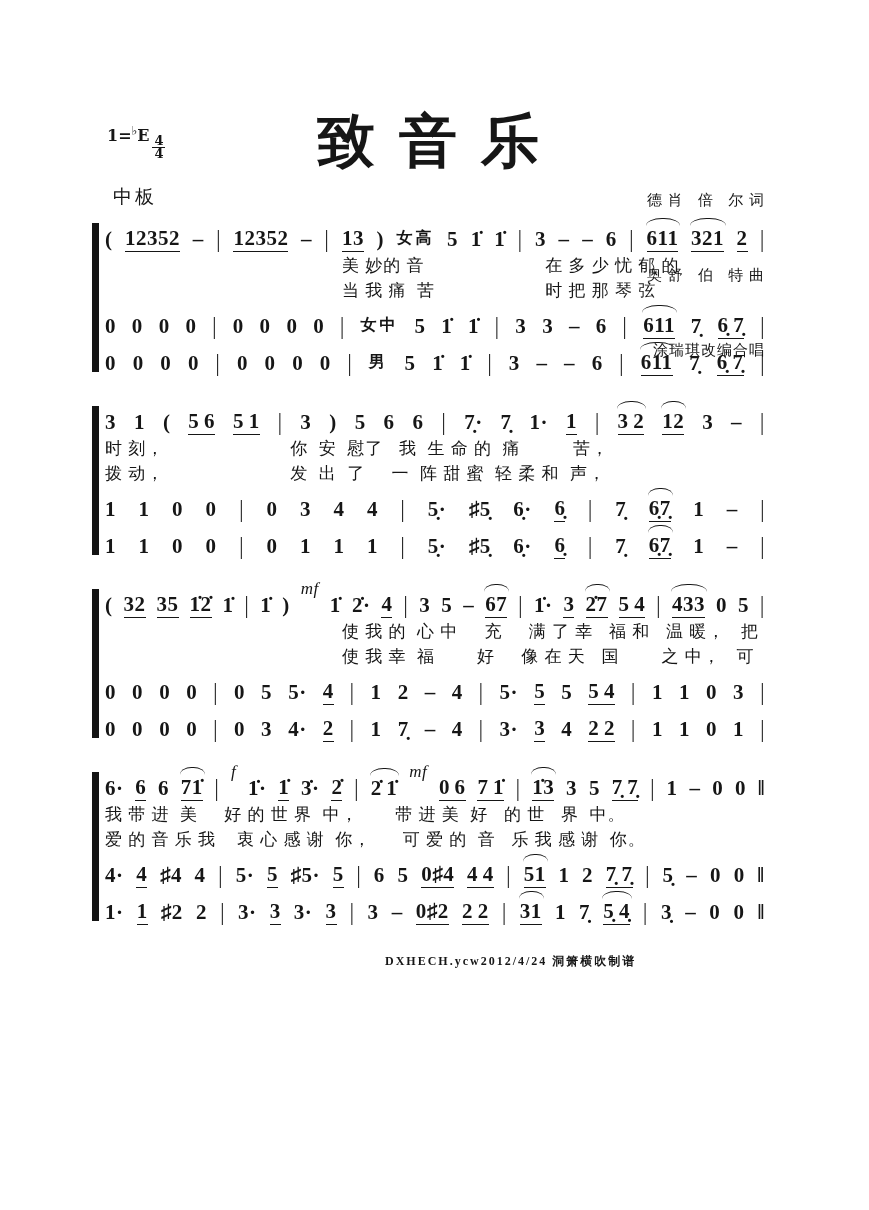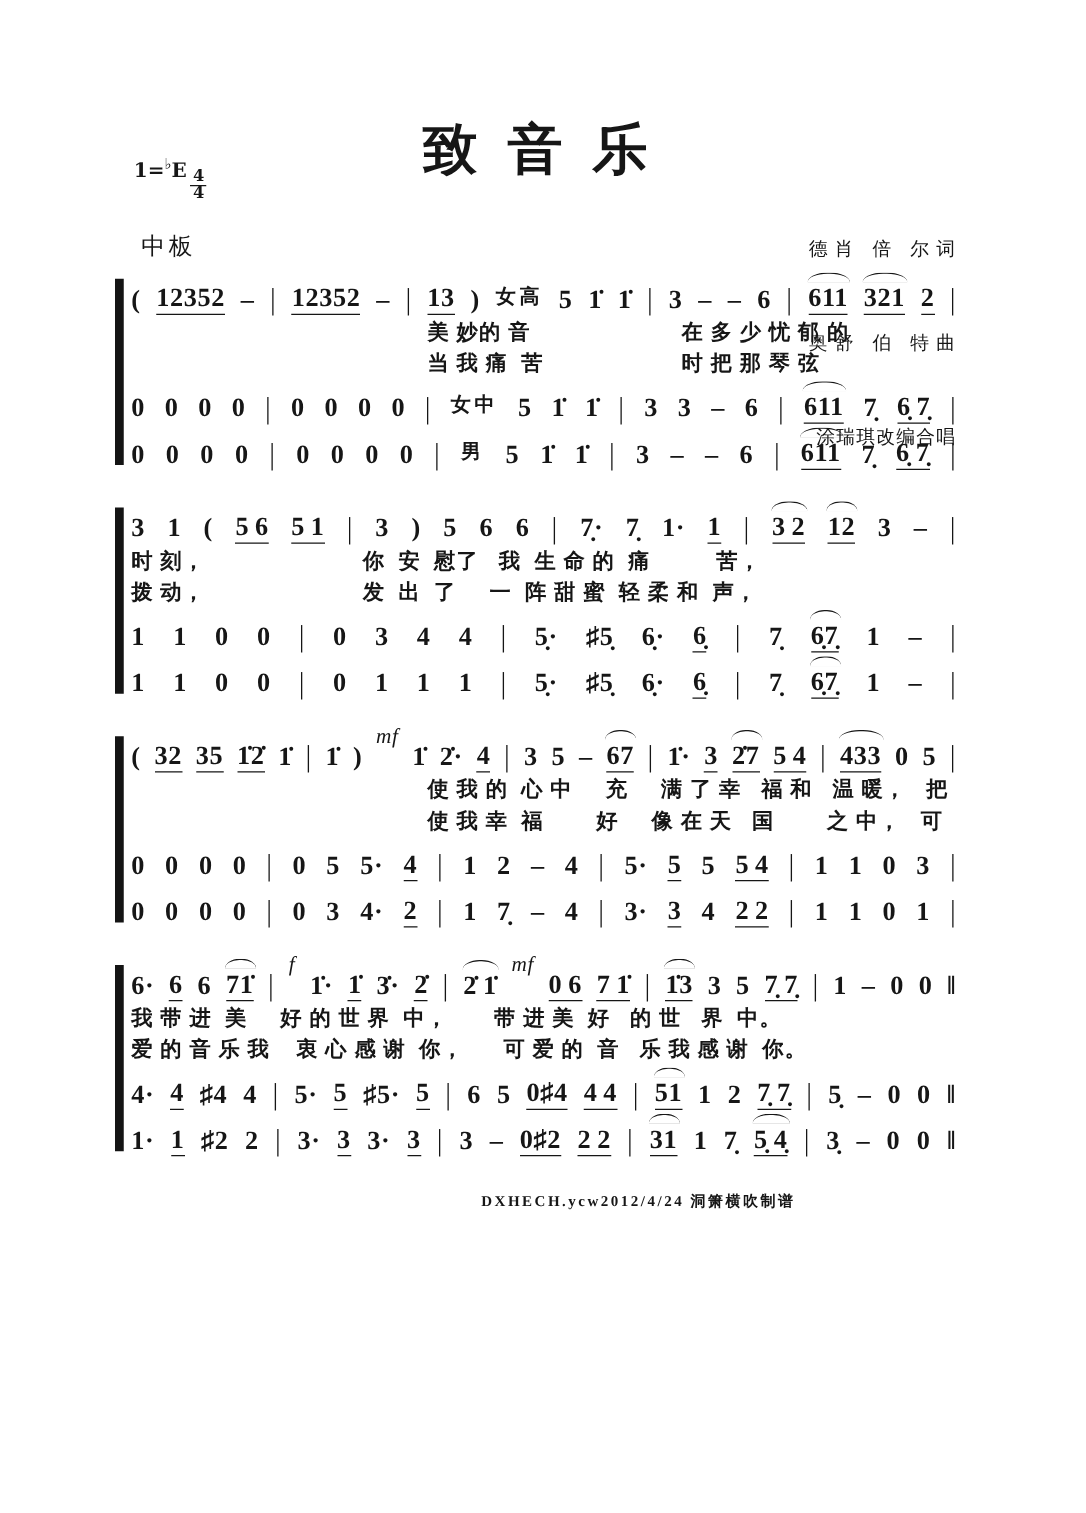--- a/index.html
+++ b/index.html
@@ -1,37 +1,37 @@
 <!DOCTYPE html>
 <html><head>
 <meta charset="utf-8">
 <style>
   html,body{margin:0;padding:0;background:#ffffff;color:#161616;}
   .sheet{position:relative;width:869px;height:1210px;box-sizing:border-box;
          padding:88px 104px 20px 103px;background:#fff;overflow:hidden;
          font-family:"Liberation Serif",serif;}
   
   .hdr{position:relative;height:127px;}
-  .title{position:absolute;top:2px;left:50%;transform:translateX(-50%);
-         font-family:"Liberation Sans",sans-serif;font-weight:bold;font-size:44px;
+  .title{position:absolute;top:15px;left:50%;transform:translateX(-50%);
+         font-family:"Liberation Sans",sans-serif;font-weight:bold;font-size:58px;
          letter-spacing:24px;text-indent:12px;white-space:nowrap;margin:0;}
   .keysig{position:absolute;left:4px;top:36px;font-size:16px;font-weight:700;
           font-family:"DejaVu Serif",serif;}
   .keysig .flat{font-size:12px;vertical-align:super;font-family:"DejaVu Sans",sans-serif;}
   .frac{display:inline-flex;flex-direction:column;align-items:center;
         vertical-align:-4px;line-height:12px;font-size:13px;margin-left:3px;}
   .frac .ft{border-bottom:1.3px solid #161616;padding:0 2px;}
   .tempo{position:absolute;left:10px;top:96px;font-size:19px;letter-spacing:3px;}
   .credits{position:absolute;right:0;top:50px;font-size:15px;line-height:25px;
            white-space:pre;text-align:right;letter-spacing:1px;}
   
   .system{position:relative;margin-bottom:28px;padding-left:2px;}
   .system::before{content:"";position:absolute;left:-11px;top:2px;bottom:4px;
                   width:7px;background:#141414;}
-  .row{margin:0;font-weight:bold;}
+  .row{margin:0;}
   .row.music{display:flex;justify-content:space-between;align-items:flex-end;
              margin-top:6px;min-height:31px;font-size:21px;font-weight:600;
              font-family:"Liberation Serif",serif;}
   .row.lyric{font-size:17px;line-height:23px;white-space:pre;letter-spacing:1px;
              margin-top:2px;}
   .ind{padding-left:237px;}
   .g1{margin-top:12px;}
   .g2{margin-top:42px;}
   .tk{position:relative;display:inline-block;line-height:26px;letter-spacing:.5px;}
   .und{border-bottom:1.7px solid #161616;}

